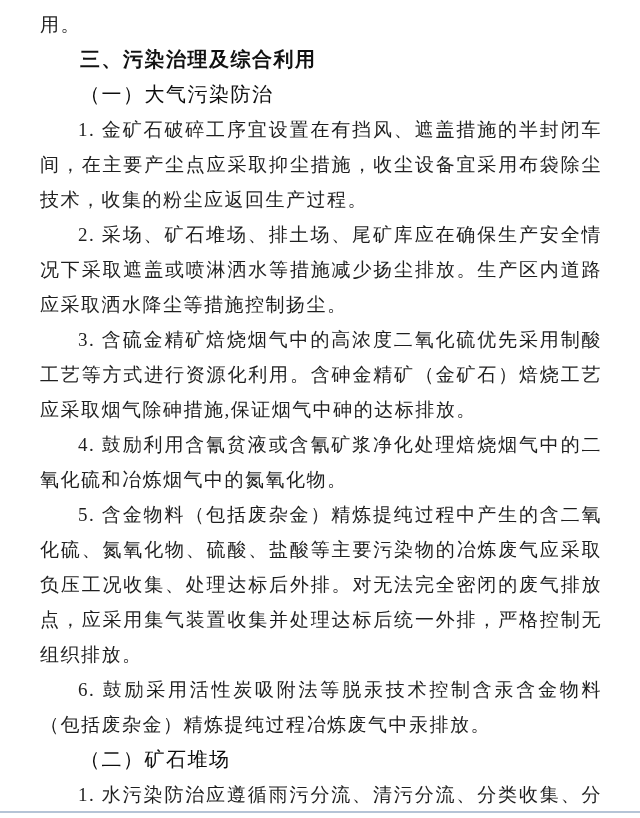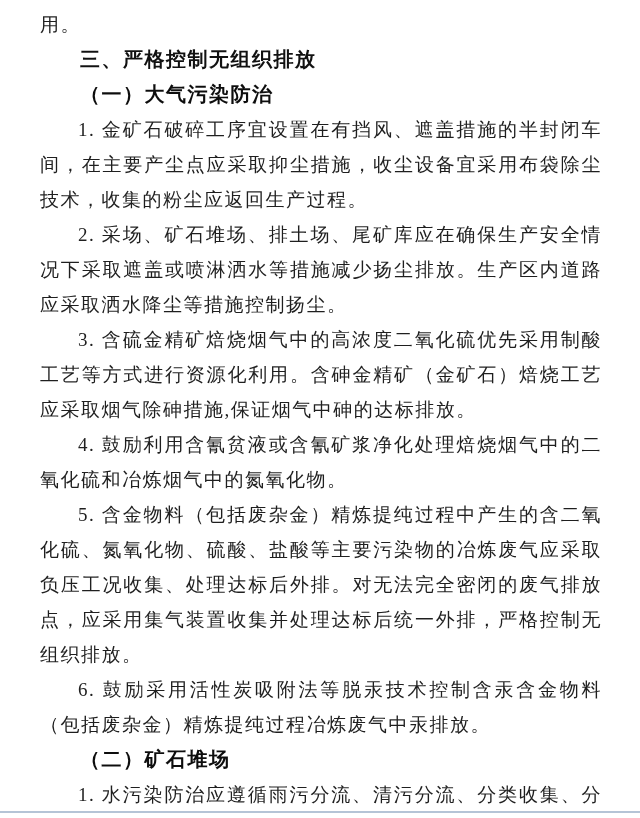--- a/index.html
+++ b/index.html
@@ -36,40 +36,40 @@
   }
   .h1 {
     text-indent: 2em;
     font-family: "Liberation Sans", "DejaVu Sans", sans-serif;
     font-weight: bold;
     font-size: 20px;
     color: #111111;
   }
   .h2 {
     text-indent: 2em;
-    font-weight: bold;
+    font-weight: normal;
     font-size: 20px;
     color: #0d0d0d;
   }
   .bottom-rule {
     position: absolute;
     left: 0;
     top: 811px;
     width: 640px;
     height: 2px;
     background: #b5c4d6;
   }
 </style>
 </head>
 <body>
 
 <div class="page">
   <div class="doc">
     <div class="block continuation">用。</div>
-    <div class="block h1">三、严格控制无组织排放</div>
+    <div class="block h1">三、污染治理及综合利用</div>
     <div class="block h2">（一）大气污染防治</div>
     <div class="block para">1. 金矿石破碎工序宜设置在有挡风、遮盖措施的半封闭车间，在主要产尘点应采取抑尘措施，收尘设备宜采用布袋除尘技术，收集的粉尘应返回生产过程。</div>
     <div class="block para">2. 采场、矿石堆场、排土场、尾矿库应在确保生产安全情况下采取遮盖或喷淋洒水等措施减少扬尘排放。生产区内道路应采取洒水降尘等措施控制扬尘。</div>
     <div class="block para">3. 含硫金精矿焙烧烟气中的高浓度二氧化硫优先采用制酸工艺等方式进行资源化利用。含砷金精矿（金矿石）焙烧工艺应采取烟气除砷措施,保证烟气中砷的达标排放。</div>
     <div class="block para">4. 鼓励利用含氰贫液或含氰矿浆净化处理焙烧烟气中的二氧化硫和冶炼烟气中的氮氧化物。</div>
     <div class="block para">5. 含金物料（包括废杂金）精炼提纯过程中产生的含二氧化硫、氮氧化物、硫酸、盐酸等主要污染物的冶炼废气应采取负压工况收集、处理达标后外排。对无法完全密闭的废气排放点，应采用集气装置收集并处理达标后统一外排，严格控制无组织排放。</div>
     <div class="block para">6. 鼓励采用活性炭吸附法等脱汞技术控制含汞含金物料（包括废杂金）精炼提纯过程冶炼废气中汞排放。</div>
     <div class="block h2">（二）矿石堆场</div>
     <div class="block para">1. 水污染防治应遵循雨污分流、清污分流、分类收集、分质处理和循环利用的原则，实现污水全收集利用或达标排放，外排</div>
   </div>

